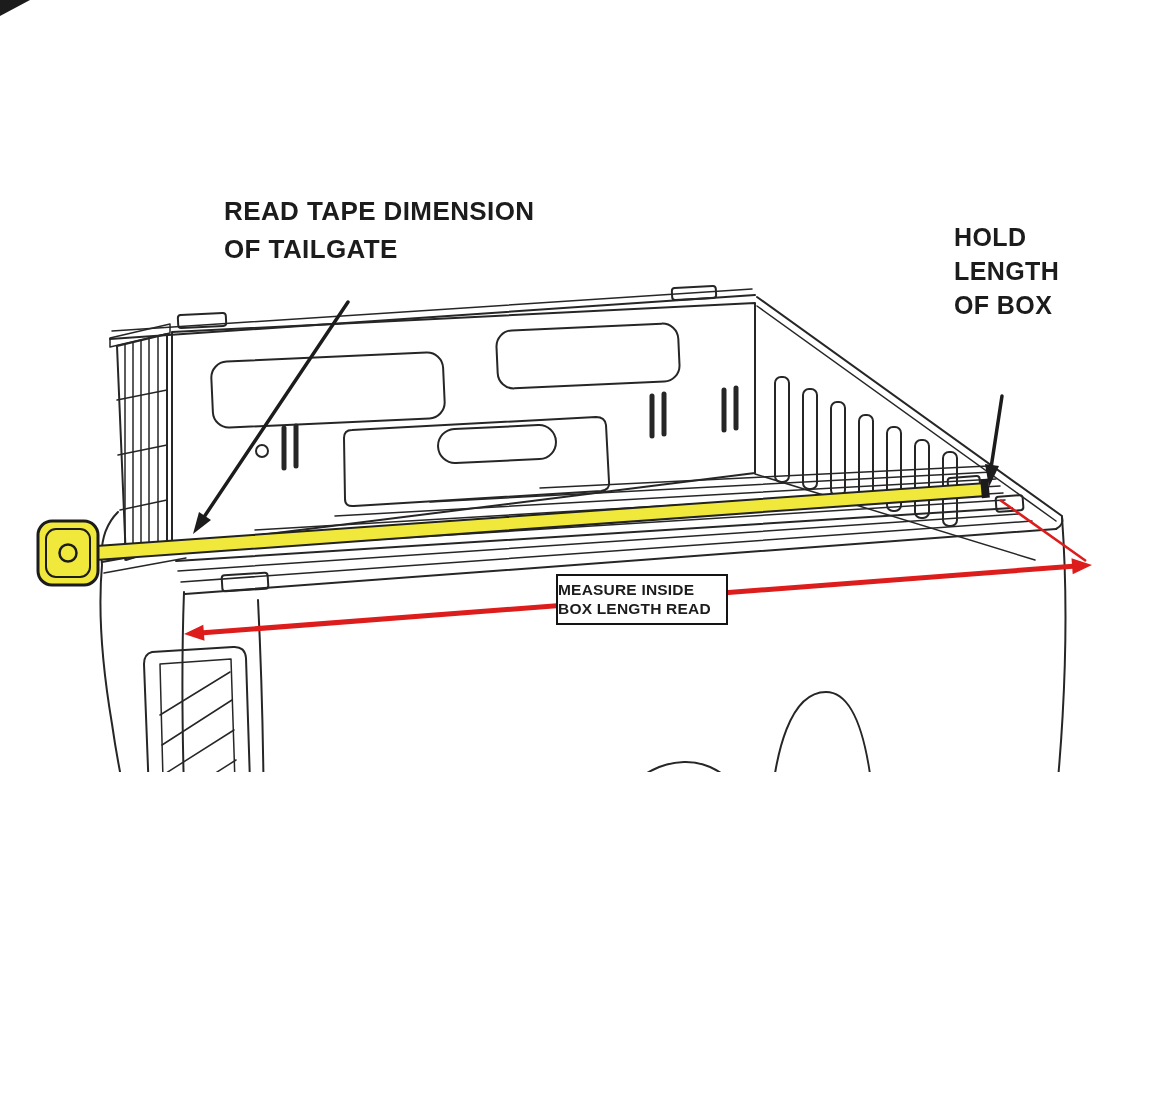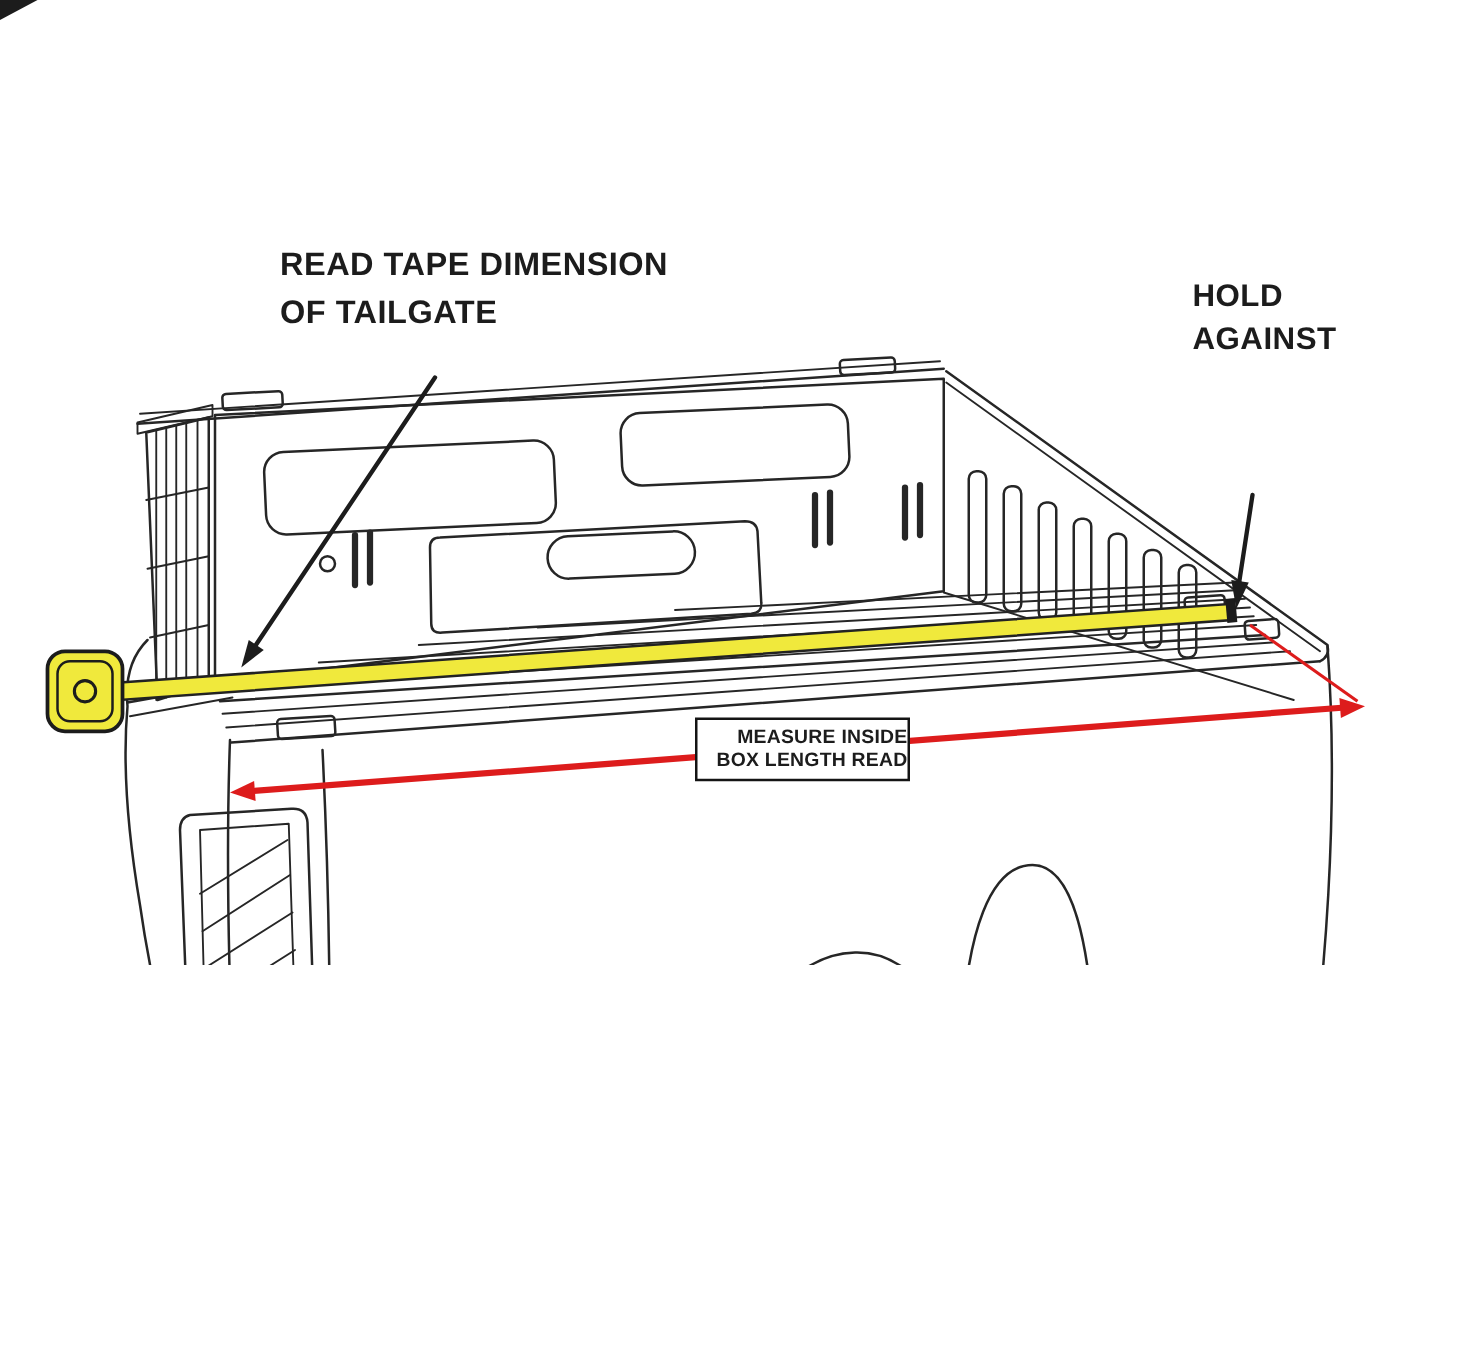--- a/index.html
+++ b/index.html
@@ -35,21 +35,21 @@
     white-space:nowrap;
   }
   .note div{white-space:nowrap;}
   #note-read{left:224px;top:192px;font-size:26px;line-height:38px;}
   #note-hold{left:954px;top:220px;font-size:25px;line-height:34px;}
   .measure-box{
     position:absolute;
     left:556px;top:574px;width:172px;
     background:#fff;
     border:2px solid #141414;
-    text-align:right;
+    text-align:left;
     padding:4px 0 5px 0;
     color:var(--text,#1c1c1c);
     font-size:15.5px;
     font-weight:700;
     line-height:19px;
     letter-spacing:.2px;
   }
 </style>
 </head>
 <body>
@@ -192,21 +192,22 @@
     </g>
   </svg>
 
   <div class="note" id="note-read">
     <div>READ TAPE DIMENSION</div>
     <div>OF TAILGATE</div>
   </div>
 
   <div class="note" id="note-hold">
     <div>HOLD</div>
-    <div>AGAINST</div>
+    <div>LENGTH</div>
+    <div>OF BOX</div>
   </div>
 
   <div class="measure-box">
     <div>MEASURE INSIDE</div>
     <div>BOX LENGTH READ</div>
   </div>
 
 </div>
 
 </body></html>

